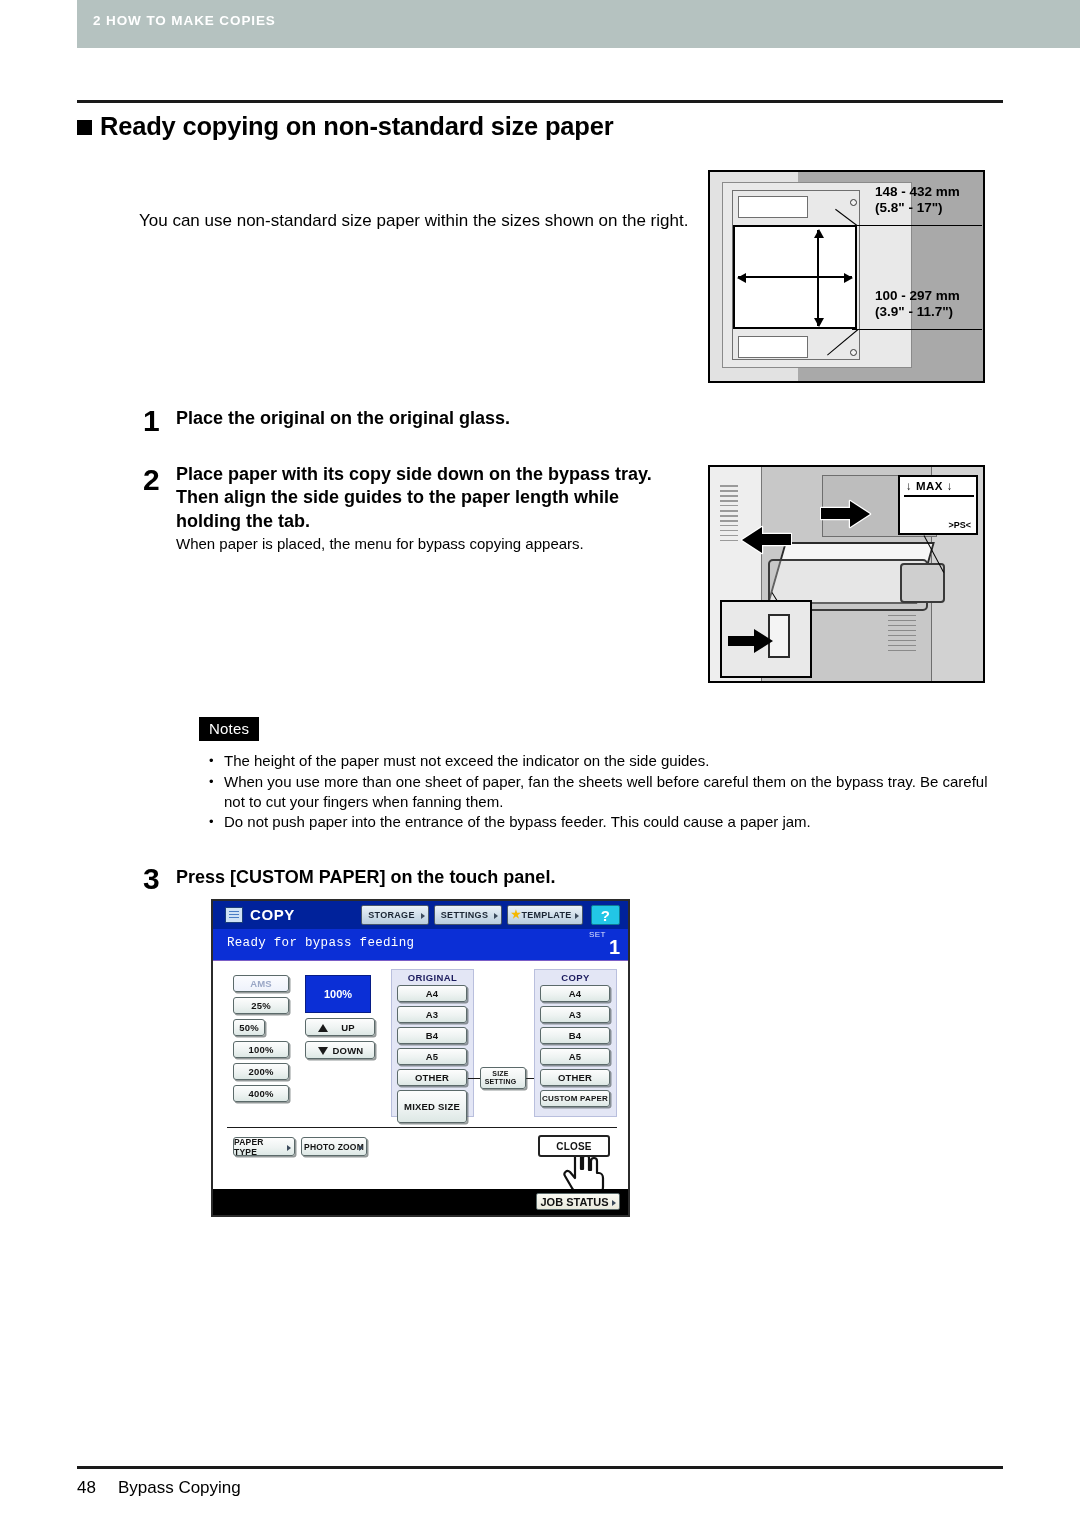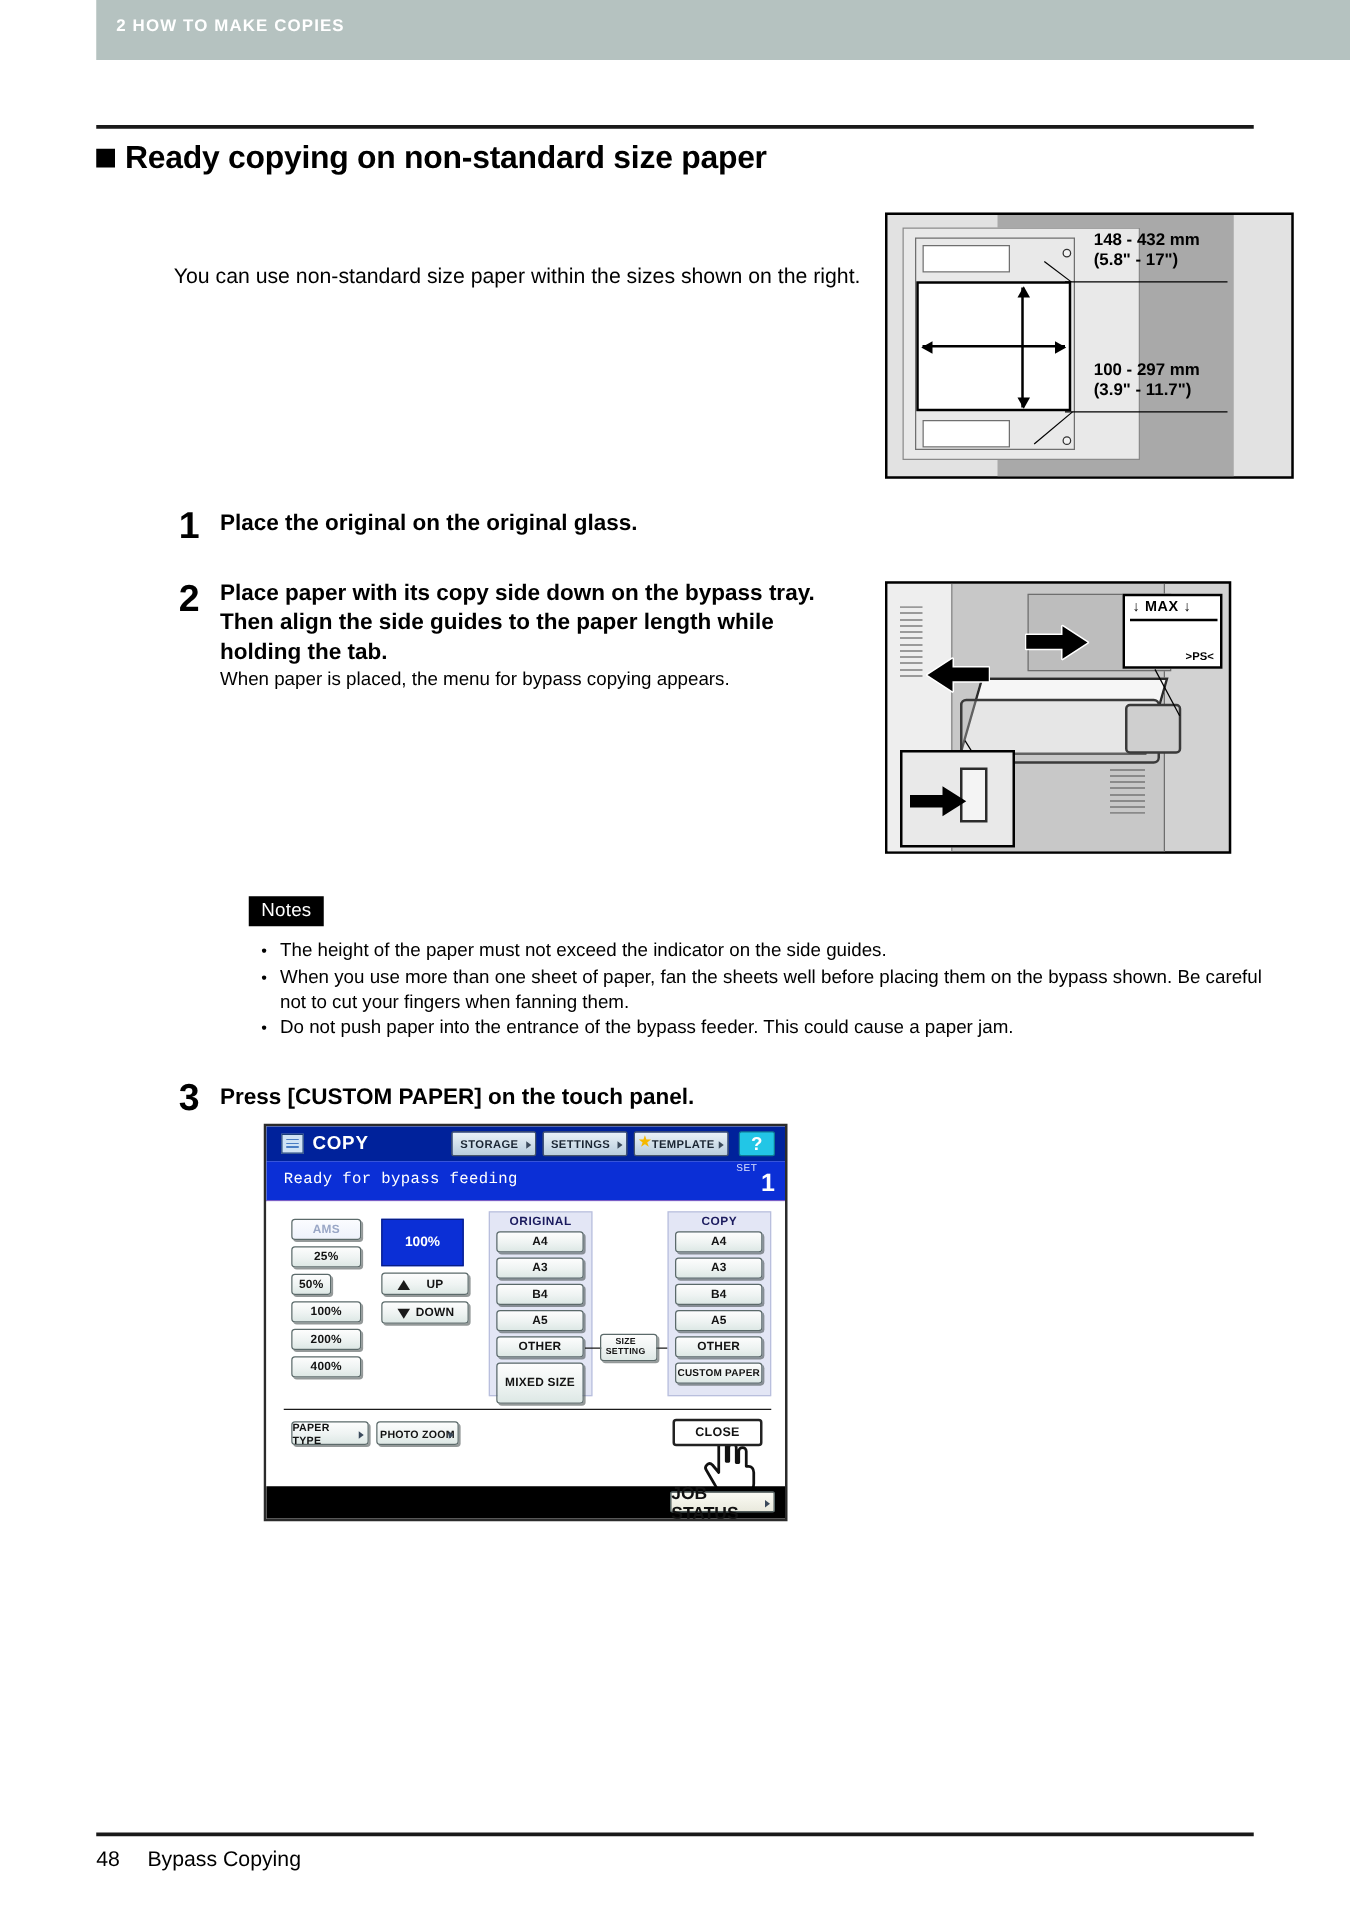--- a/index.html
+++ b/index.html
@@ -81,21 +81,21 @@
     font-size: 17px;
     white-space: nowrap;
     margin-top: 48px;
   }
 
   
   .fig-size {
     position: absolute;
     left: 708px;
     top: 170px;
-    width: 327px;
+    width: 277px;
     height: 213px;
     border: 2px solid #000;
     background: #e2e2e2;
     box-sizing: border-box;
     overflow: hidden;
   }
   .fig-size .platen-outer {
     position: absolute;
     left: 12px; top: 10px;
     width: 190px; height: 186px;
@@ -588,21 +588,21 @@
     background: #000000;
   }
   .jobstatus-btn {
     position: absolute;
     right: 8px; top: 4px;
     width: 84px; height: 17px;
     background: linear-gradient(to bottom,#fbfbf4 0%,#e9e9dd 100%);
     border: 1px solid #5b6a6a;
     border-radius: 2px;
     box-sizing: border-box;
-    font-size: 14px;
+    font-size: 11px;
     font-weight: bold;
     color: #111;
     display: flex;
     align-items: center;
     justify-content: center;
     padding-right: 7px;
   }
   .jobstatus-btn .tri {
     position: absolute;
     right: 3px; top: 6px;
@@ -717,21 +717,21 @@
 </div>
 
 <div class="notes-tag">Notes</div>
 <div class="notes-list">
   <div class="note-row">
     <div class="note-bullet">•</div>
     <div class="note-text">The height of the paper must not exceed the indicator on the side guides.</div>
   </div>
   <div class="note-row">
     <div class="note-bullet">•</div>
-    <div class="note-text">When you use more than one sheet of paper, fan the sheets well before placing them on the bypass shown. Be careful not to cut your fingers when fanning them.</div>
+    <div class="note-text">When you use more than one sheet of paper, fan the sheets well before careful them on the bypass tray. Be careful not to cut your fingers when fanning them.</div>
   </div>
   <div class="note-row">
     <div class="note-bullet">•</div>
     <div class="note-text">Do not push paper into the entrance of the bypass feeder. This could cause a paper jam.</div>
   </div>
 </div>
 
 <div class="step-num" id="step3-num">3</div>
 <div class="step-body" id="step3-text">Press [CUSTOM PAPER] on the touch panel.</div>
 

